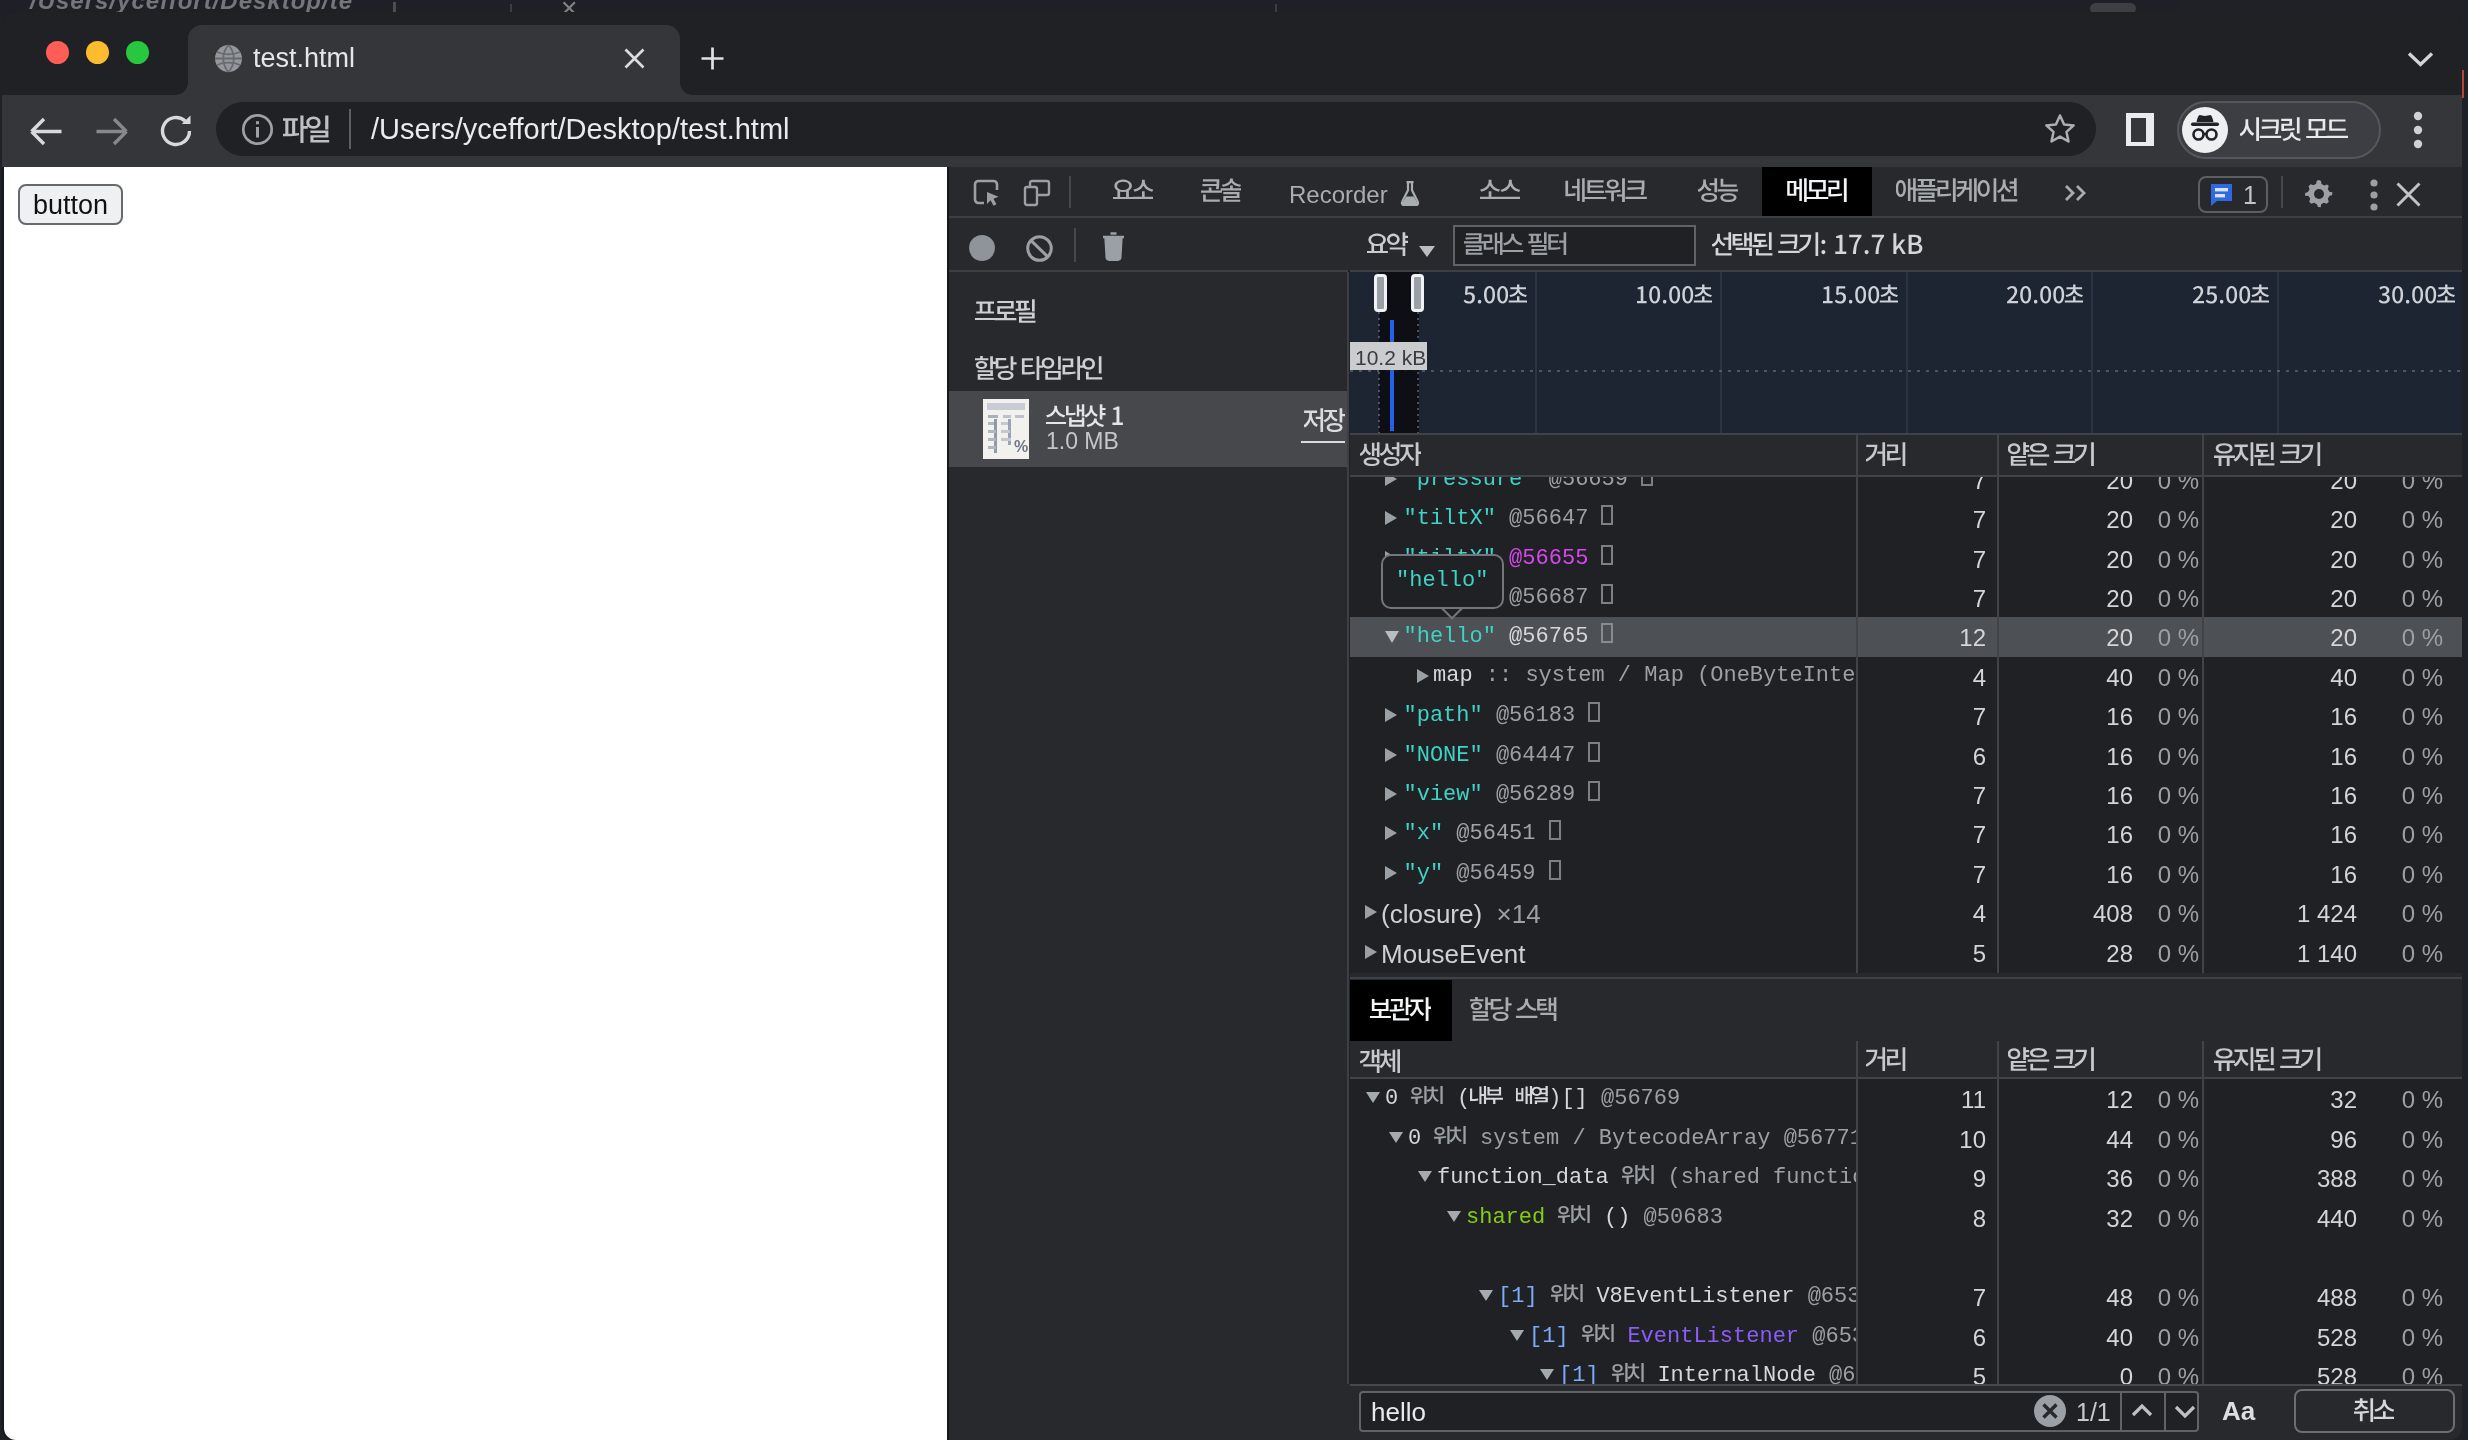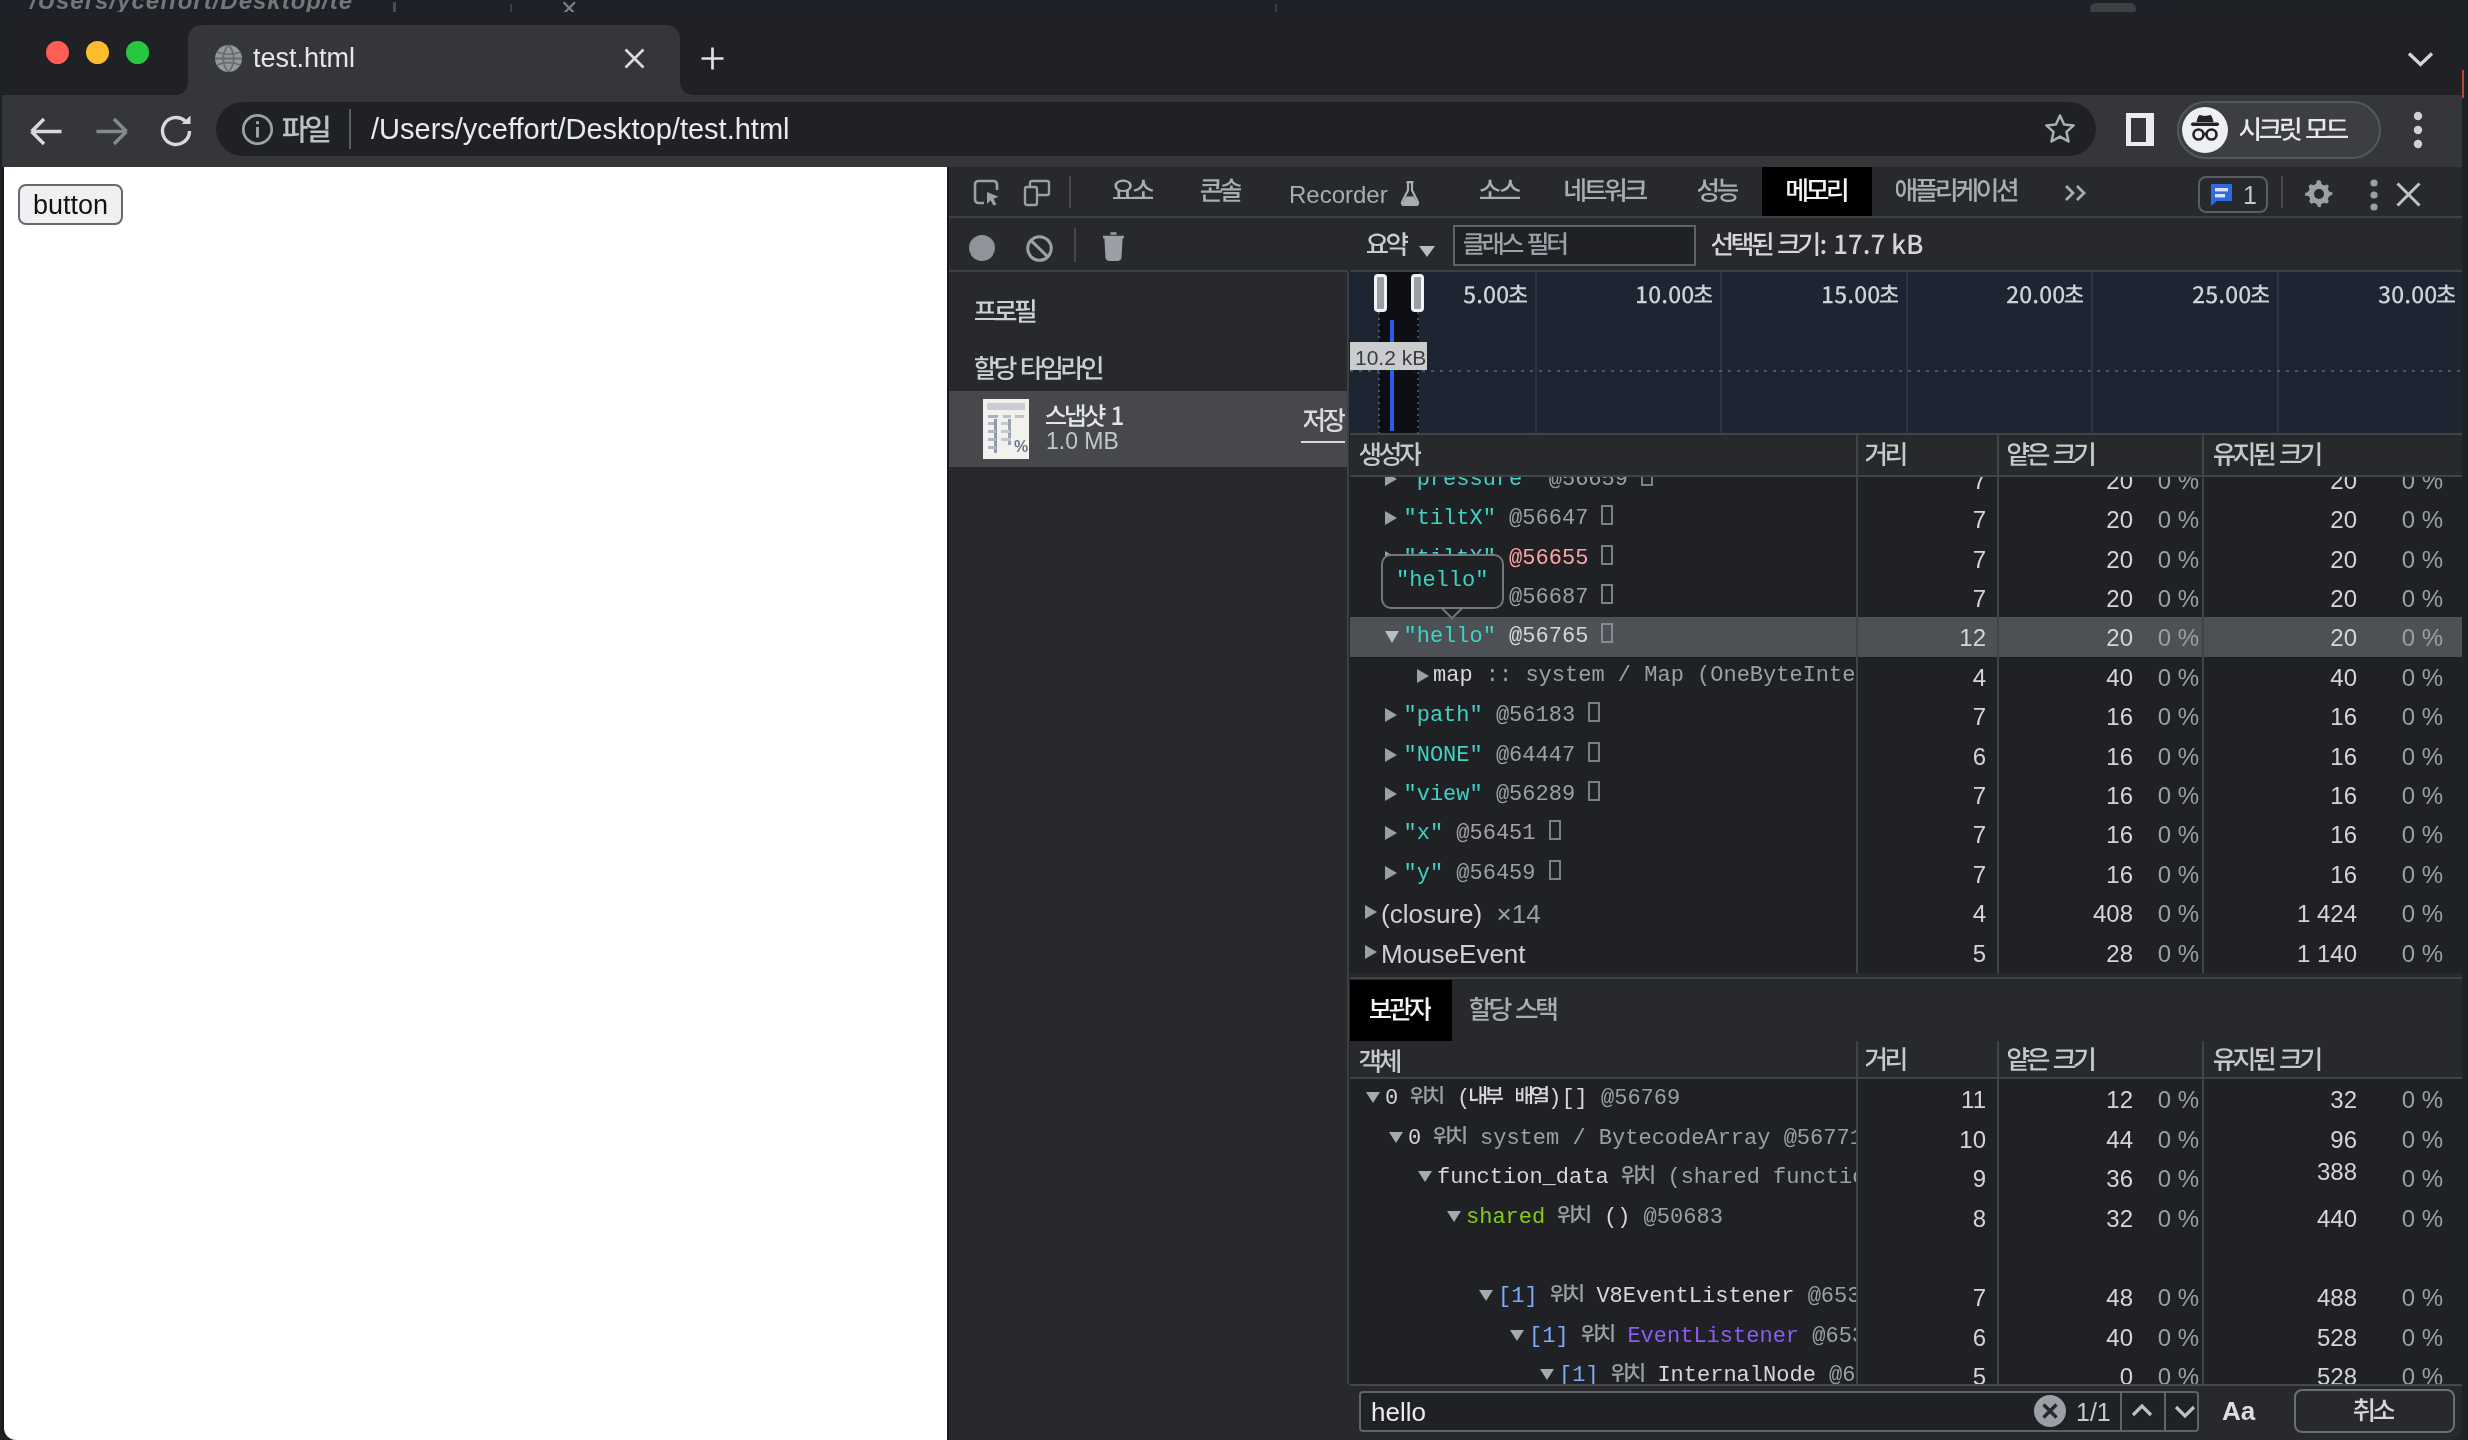--- a/index.html
+++ b/index.html
@@ -271,21 +271,21 @@
           <div class="abs" style="left:35px;top:12px;width:0;height:0;border-top:7px solid transparent;border-bottom:7px solid transparent;border-left:12px solid #9aa0a6"></div>
           <div class="mono abs" style="left:53.5px;top:6px"><span style="color:#3fd2c5">"tiltX"</span><span style="color:#9aa0a6"> @56647</span><span style="display:inline-block;width:12px;height:20px;border:2px solid rgba(154,160,166,0.75);margin-left:13px;vertical-align:-1px"></span></div>
           <div class="num" style="left:500px;top:7px;width:136px">7</div>
           <div class="num" style="left:653px;top:7px;width:130px">20</div>
           <div class="pct" style="left:749px;top:7px;width:100px">0 %</div>
           <div class="num" style="left:857px;top:7px;width:150px">20</div>
           <div class="pct" style="left:993px;top:7px;width:100px">0 %</div>
         </div>
 <div class="abs" style="left:0;top:61.5px;width:1112px;height:39.4px">
           <div class="abs" style="left:35px;top:12px;width:0;height:0;border-top:7px solid transparent;border-bottom:7px solid transparent;border-left:12px solid #9aa0a6"></div>
-          <div class="mono abs" style="left:53.5px;top:6px"><span style="color:#3fd2c5">"tiltX"</span><span style="color:#fca5a5"> @56655</span><span style="display:inline-block;width:12px;height:20px;border:2px solid rgba(154,160,166,0.75);margin-left:13px;vertical-align:-1px"></span></div>
+          <div class="mono abs" style="left:53.5px;top:6px"><span style="color:#3fd2c5">"tiltX"</span><span style="color:#d946ef"> @56655</span><span style="display:inline-block;width:12px;height:20px;border:2px solid rgba(154,160,166,0.75);margin-left:13px;vertical-align:-1px"></span></div>
           <div class="num" style="left:500px;top:7px;width:136px">7</div>
           <div class="num" style="left:653px;top:7px;width:130px">20</div>
           <div class="pct" style="left:749px;top:7px;width:100px">0 %</div>
           <div class="num" style="left:857px;top:7px;width:150px">20</div>
           <div class="pct" style="left:993px;top:7px;width:100px">0 %</div>
         </div>
 <div class="abs" style="left:0;top:100.9px;width:1112px;height:39.4px">
           <div class="abs" style="left:35px;top:12px;width:0;height:0;border-top:7px solid transparent;border-bottom:7px solid transparent;border-left:12px solid #9aa0a6"></div>
           <div class="mono abs" style="left:53.5px;top:6px"><span style="color:#3fd2c5">"tiltY"</span><span style="color:#9aa0a6"> @56687</span><span style="display:inline-block;width:12px;height:20px;border:2px solid rgba(154,160,166,0.75);margin-left:13px;vertical-align:-1px"></span></div>
           <div class="num" style="left:500px;top:7px;width:136px">7</div>
@@ -434,21 +434,21 @@
           <div class="pct" style="left:993px;top:7px;width:100px">0 %</div>
         </div>
 <div class="abs" style="left:0;top:79.2px;width:1112px;height:39.6px">
           <div class="abs" style="left:68px;top:13px;width:0;height:0;border-left:7px solid transparent;border-right:7px solid transparent;border-top:11px solid #a5aaaf"></div>
           <div class="mono abs" style="left:87px;top:6px;width:419px;overflow:hidden;white-space:pre"><span style="color:#d5d7da">function_data </span><svg style="vertical-align:0px" width="32.4" height="19.4" viewBox="0 0 32.4 19.4">
               <path fill="#9aa0a6" d="M5.5 1.9Q7.0 1.9 8.2 2.5Q9.4 3.0 10.1 4.0Q10.7 4.9 10.7 6.2Q10.7 7.4 10.1 8.3Q9.4 9.3 8.2 9.8Q7.0 10.4 5.5 10.4Q4.0 10.4 2.9 9.8Q1.7 9.3 1.0 8.3Q0.4 7.4 0.4 6.2Q0.4 4.9 1.0 4.0Q1.7 3.0 2.9 2.5Q4.0 1.9 5.5 1.9ZM5.5 3.8Q4.7 3.8 4.0 4.1Q3.3 4.4 2.9 4.9Q2.6 5.4 2.6 6.2Q2.6 6.9 2.9 7.4Q3.3 7.9 4.0 8.2Q4.7 8.5 5.5 8.5Q6.4 8.5 7.1 8.2Q7.7 7.9 8.1 7.4Q8.5 6.9 8.5 6.2Q8.5 5.4 8.1 4.9Q7.7 4.4 7.1 4.1Q6.4 3.8 5.5 3.8ZM4.5 12.5H6.8V20.5H4.5ZM13.3 1.1H15.6V21.2H13.3ZM-0.7 13.7 -1.0 11.8Q0.8 11.8 3.0 11.8Q5.2 11.7 7.5 11.6Q9.9 11.4 12.0 11.1L12.2 12.8Q10.0 13.2 7.7 13.4Q5.4 13.6 3.2 13.7Q1.1 13.7 -0.7 13.7ZM29.4 1.1H31.7V21.2H29.4ZM20.5 6.1H22.3V7.5Q22.3 9.1 21.9 10.6Q21.5 12.1 20.8 13.4Q20.0 14.8 19.0 15.8Q18.0 16.8 16.7 17.4L15.4 15.6Q16.6 15.0 17.5 14.2Q18.5 13.3 19.1 12.2Q19.8 11.2 20.1 9.9Q20.5 8.7 20.5 7.5ZM20.9 6.1H22.8V7.5Q22.8 8.6 23.1 9.8Q23.5 11.0 24.1 12.0Q24.8 13.1 25.8 13.9Q26.7 14.7 27.9 15.2L26.6 17.0Q25.3 16.5 24.3 15.5Q23.2 14.5 22.5 13.2Q21.7 12.0 21.3 10.5Q20.9 9.0 20.9 7.5ZM16.0 4.5H27.1V6.3H16.0ZM20.5 1.5H22.8V5.5H20.5Z"></path>
             </svg><span style="color:#9aa0a6"> (shared function info)</span></div>
           <div class="num" style="left:500px;top:7px;width:136px">9</div>
           <div class="num" style="left:653px;top:7px;width:130px">36</div>
           <div class="pct" style="left:749px;top:7px;width:100px">0 %</div>
-          <div class="num" style="left:857px;top:0;width:150px">388</div>
+          <div class="num" style="left:857px;top:7px;width:150px">388</div>
           <div class="pct" style="left:993px;top:7px;width:100px">0 %</div>
         </div>
 <div class="abs" style="left:0;top:118.8px;width:1112px;height:39.6px">
           <div class="abs" style="left:97px;top:13px;width:0;height:0;border-left:7px solid transparent;border-right:7px solid transparent;border-top:11px solid #a5aaaf"></div>
           <div class="mono abs" style="left:116px;top:6px;width:390px;overflow:hidden;white-space:pre"><span style="color:#84cc16">shared </span><svg style="vertical-align:0px" width="32.4" height="19.4" viewBox="0 0 32.4 19.4">
               <path fill="#9aa0a6" d="M5.5 1.9Q7.0 1.9 8.2 2.5Q9.4 3.0 10.1 4.0Q10.7 4.9 10.7 6.2Q10.7 7.4 10.1 8.3Q9.4 9.3 8.2 9.8Q7.0 10.4 5.5 10.4Q4.0 10.4 2.9 9.8Q1.7 9.3 1.0 8.3Q0.4 7.4 0.4 6.2Q0.4 4.9 1.0 4.0Q1.7 3.0 2.9 2.5Q4.0 1.9 5.5 1.9ZM5.5 3.8Q4.7 3.8 4.0 4.1Q3.3 4.4 2.9 4.9Q2.6 5.4 2.6 6.2Q2.6 6.9 2.9 7.4Q3.3 7.9 4.0 8.2Q4.7 8.5 5.5 8.5Q6.4 8.5 7.1 8.2Q7.7 7.9 8.1 7.4Q8.5 6.9 8.5 6.2Q8.5 5.4 8.1 4.9Q7.7 4.4 7.1 4.1Q6.4 3.8 5.5 3.8ZM4.5 12.5H6.8V20.5H4.5ZM13.3 1.1H15.6V21.2H13.3ZM-0.7 13.7 -1.0 11.8Q0.8 11.8 3.0 11.8Q5.2 11.7 7.5 11.6Q9.9 11.4 12.0 11.1L12.2 12.8Q10.0 13.2 7.7 13.4Q5.4 13.6 3.2 13.7Q1.1 13.7 -0.7 13.7ZM29.4 1.1H31.7V21.2H29.4ZM20.5 6.1H22.3V7.5Q22.3 9.1 21.9 10.6Q21.5 12.1 20.8 13.4Q20.0 14.8 19.0 15.8Q18.0 16.8 16.7 17.4L15.4 15.6Q16.6 15.0 17.5 14.2Q18.5 13.3 19.1 12.2Q19.8 11.2 20.1 9.9Q20.5 8.7 20.5 7.5ZM20.9 6.1H22.8V7.5Q22.8 8.6 23.1 9.8Q23.5 11.0 24.1 12.0Q24.8 13.1 25.8 13.9Q26.7 14.7 27.9 15.2L26.6 17.0Q25.3 16.5 24.3 15.5Q23.2 14.5 22.5 13.2Q21.7 12.0 21.3 10.5Q20.9 9.0 20.9 7.5ZM16.0 4.5H27.1V6.3H16.0ZM20.5 1.5H22.8V5.5H20.5Z"></path>
             </svg><span style="color:#d5d7da"> ()</span><span style="color:#9aa0a6"> @50683</span></div>
           <div class="num" style="left:500px;top:7px;width:136px">8</div>
           <div class="num" style="left:653px;top:7px;width:130px">32</div>
           <div class="pct" style="left:749px;top:7px;width:100px">0 %</div>

